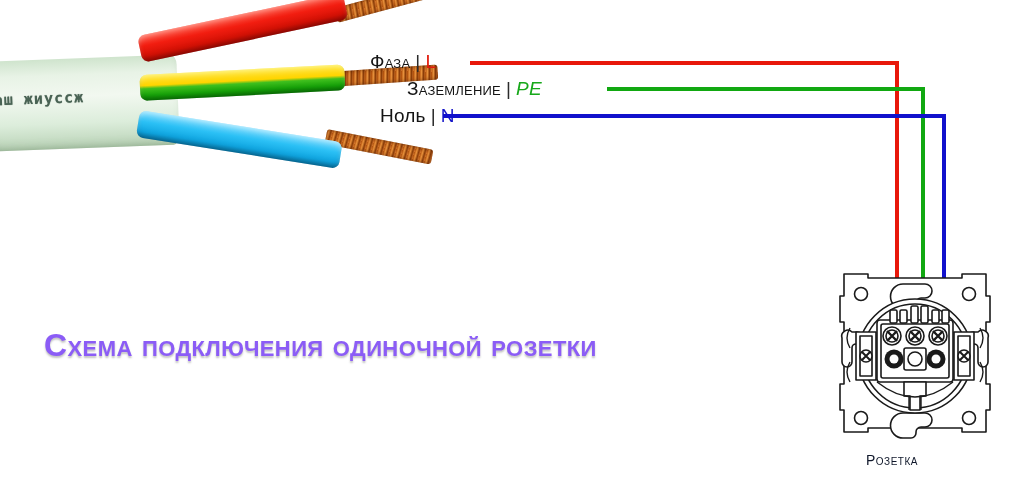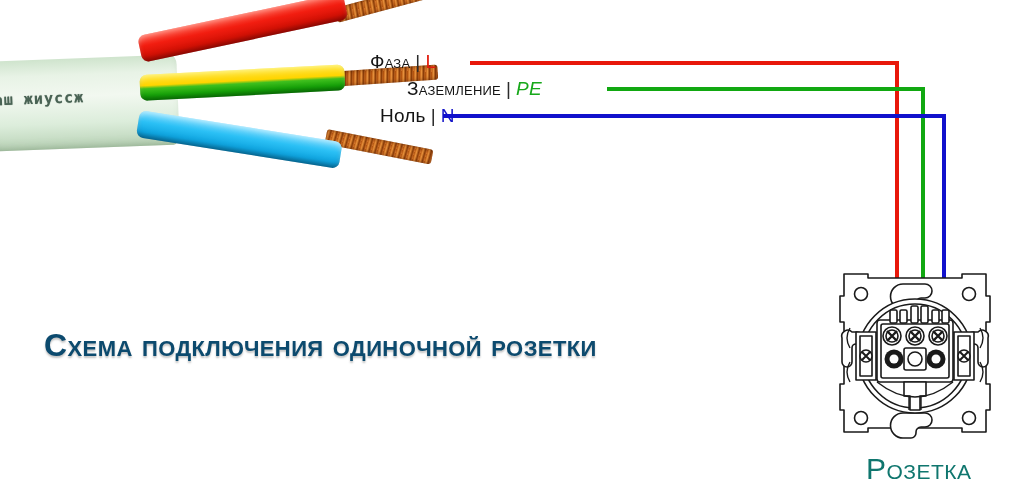--- a/index.html
+++ b/index.html
@@ -59,27 +59,27 @@
 
   
   .w{position:absolute;background:currentColor;}
   .w-h{height:4px;} .w-v{width:4px;}
   .wire-red{color:#e8180a;} .wire-green{color:#11a811;} .wire-blue{color:#1111cc;}
 
   
   .main-title{
     position:absolute;left:44px;top:327px;
     font-size:32px;font-weight:700;font-variant:small-caps;
-    letter-spacing:.4px;color:#0c4a6e;white-space:nowrap;
+    letter-spacing:.4px;color:#8b5cf6;white-space:nowrap;
     text-shadow:0 2px 2px rgba(120,120,120,.45);
   }
   .socket-caption{
     position:absolute;left:866px;top:452px;
-    font-size:30px;font-weight:400;font-variant:small-caps;
-    letter-spacing:.5px;color:#0f766e;white-space:nowrap;
+    font-size:14px;font-weight:400;font-variant:small-caps;
+    letter-spacing:.5px;color:#0f172a;white-space:nowrap;
   }
 
   
   .socket{position:absolute;left:832px;top:270px;width:166px;height:172px;}
   .socket svg{display:block;}
 </style>
 </head>
 <body>
 
 <div id="stage">

